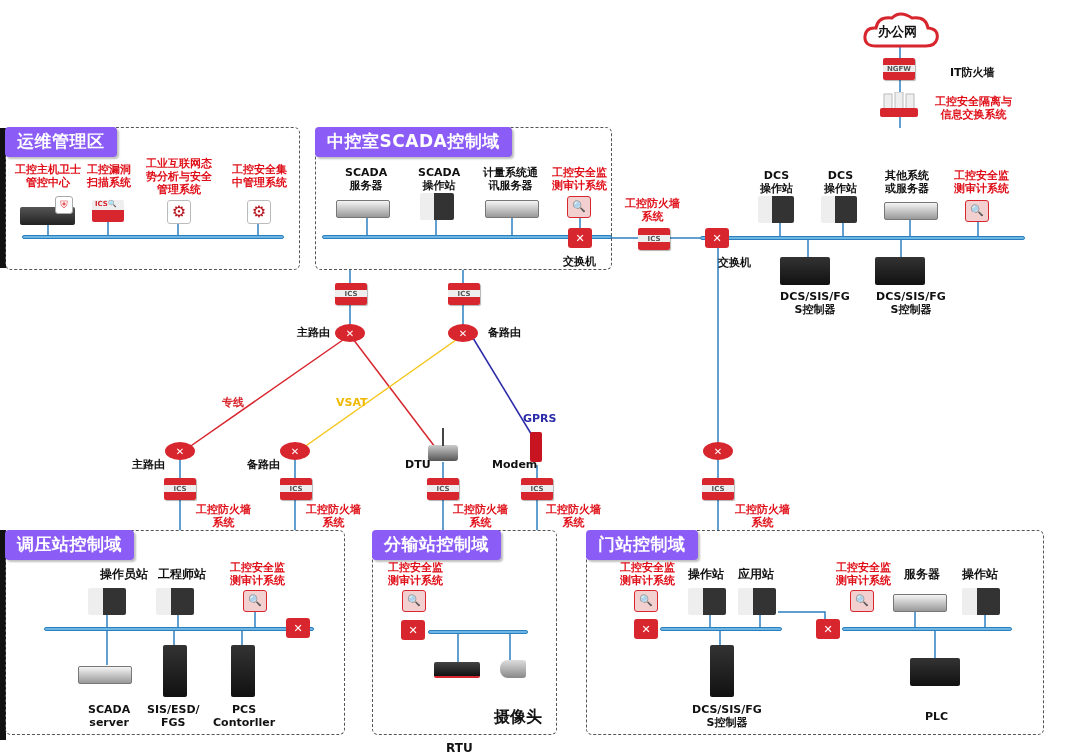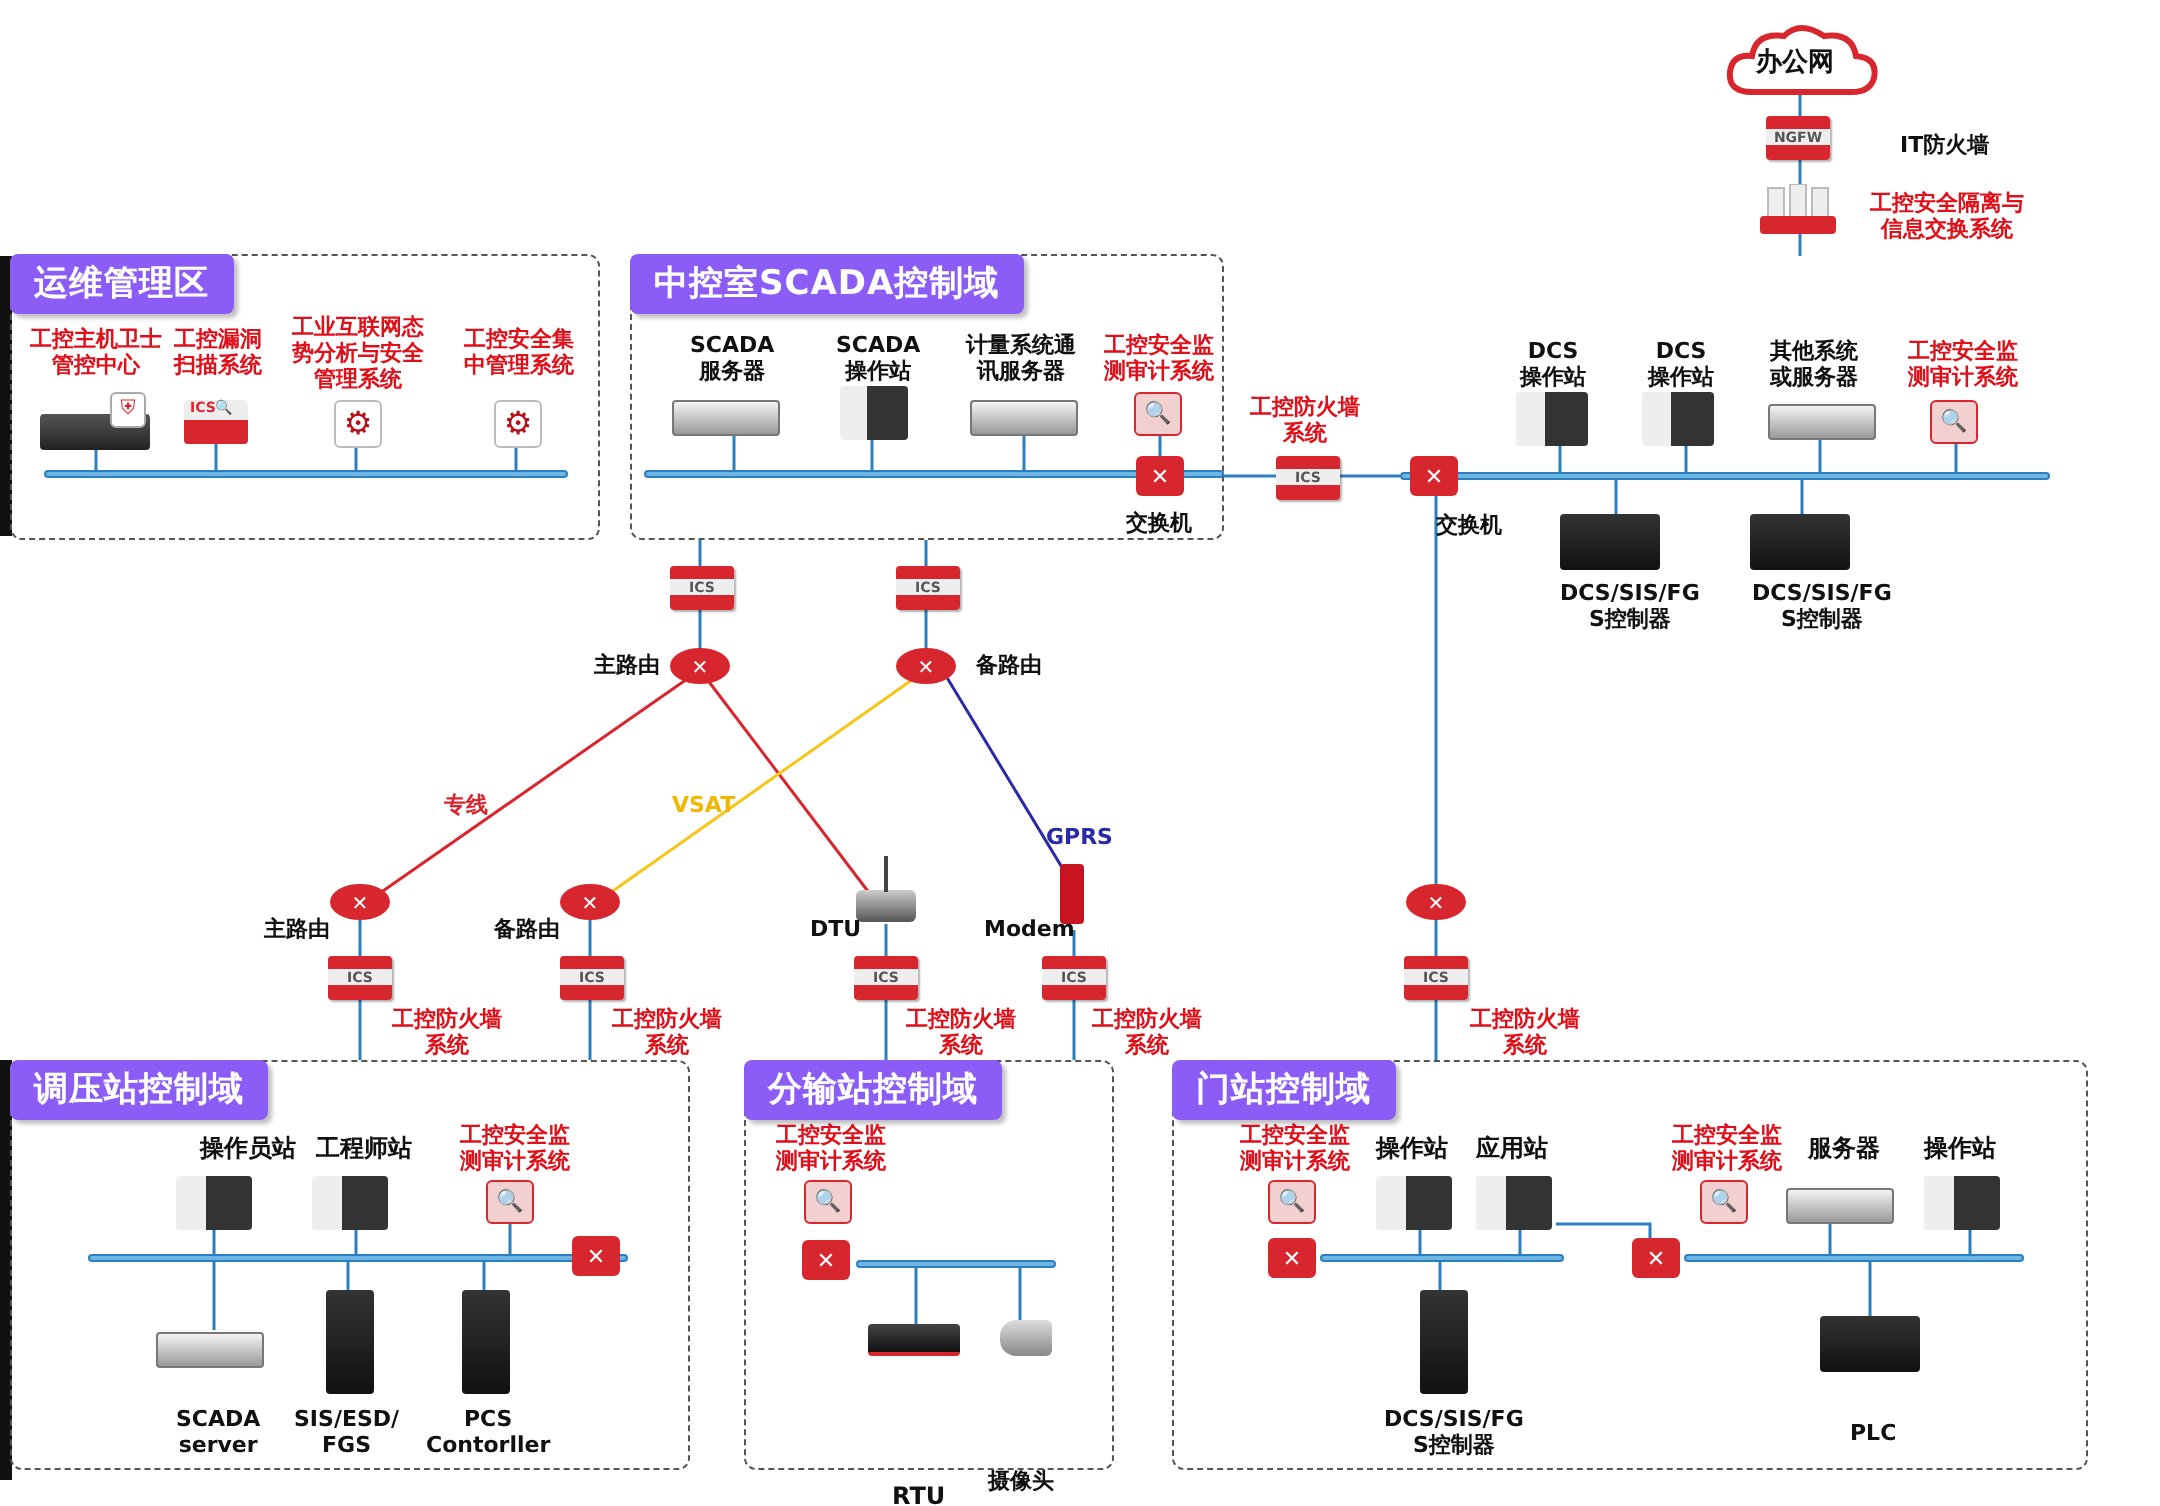--- a/index.html
+++ b/index.html
@@ -272,21 +272,21 @@
 测审计系统</div>
   <div class="dev" style="left:402px;top:590px;width:22px;height:20px;background:#f3d0d0;border:1px solid #d8262e;border-radius:3px;color:#b5111b;font-size:11px;text-align:center;line-height:20px;">🔍</div>
   <svg class="dev" style="left:395px;top:619px;" width="36" height="24">
       <rect x="6" y="1" width="24" height="20" rx="3" fill="#d8262e"></rect>
       <text x="18" y="15" font-size="11" text-anchor="middle" fill="#fff">✕</text>
     </svg>
   <div class="bus" style="left:428px;top:630px;width:100px;"></div>
   <div class="dev" style="left:434px;top:662px;width:46px;height:14px;background:linear-gradient(#444,#111);border-radius:2px;border-bottom:2px solid #d8262e;"></div>
   <div class="dev" style="left:500px;top:660px;width:26px;height:18px;background:linear-gradient(#ddd,#888);border-radius:8px 3px 3px 8px;"></div>
   <div class="lbl" style="left:446px;top:742px;font-size:12px;">RTU</div>
-  <div class="lbl" style="left:494px;top:734px;font-size:11px;text-align:right;">摄像头</div>
+  <div class="lbl" style="left:494px;top:710px;font-size:16px;text-align:right;">摄像头</div>
 
   <div class="zone" style="left:586px;top:530px;width:458px;height:205px;">
     <div class="zone-title">门站控制域</div>
   </div>
   <div class="lbl red" style="left:620px;top:561px;">工控安全监
 测审计系统</div>
   <div class="lbl" style="left:688px;top:568px;font-size:12px;">操作站</div>
   <div class="lbl" style="left:738px;top:568px;font-size:12px;">应用站</div>
   <div class="lbl red" style="left:836px;top:561px;">工控安全监
 测审计系统</div>

